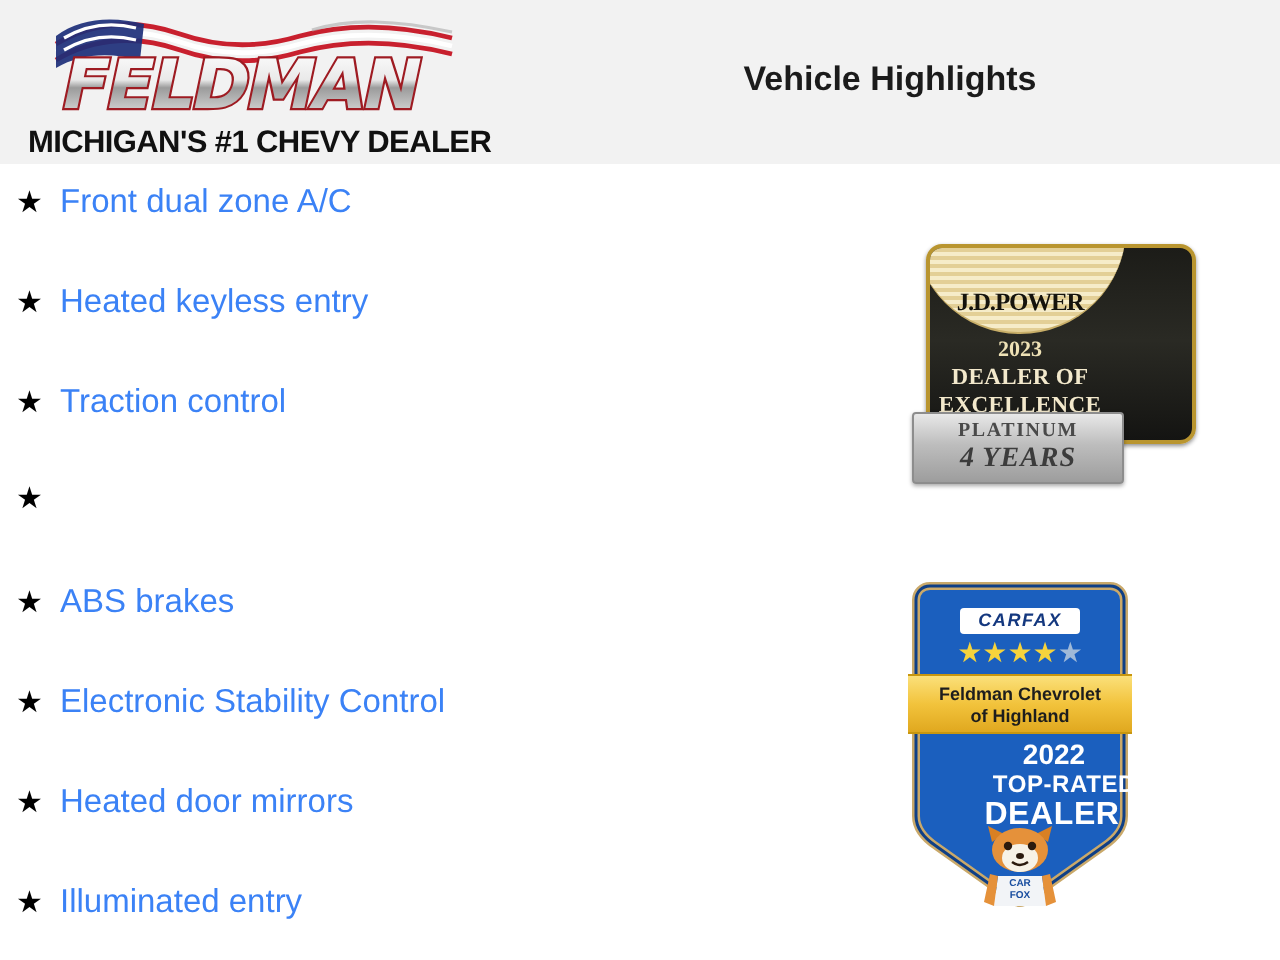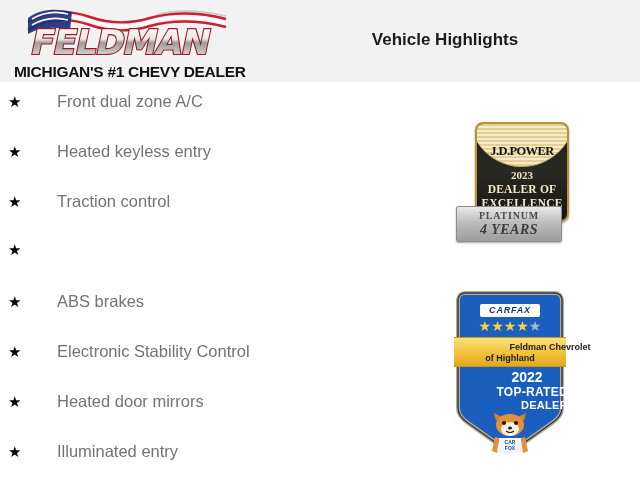--- a/index.html
+++ b/index.html
@@ -104,52 +104,52 @@
   .bullet-star {
     flex: 0 0 auto;
     width: 22px;
     font-size: 15px;
     line-height: 1;
     color: #000000;
   }
   .highlight-label {
     font-family: "Liberation Sans", sans-serif;
     font-size: 16.5px;
-    color: #737373;
+    color: #3b82f6;
     white-space: nowrap;
-    margin-left: 27px;
   }
 
   
   .awards {
     position: absolute;
     left: 440px;
     top: 110px;
     width: 180px;
   }
 
   
   .jdp-badge {
     position: absolute;
     left: 16px;
     top: 12px;
     width: 104px;
     height: 118px;
   }
   .jdp-plaque {
     position: absolute;
-    left: 19px;
+    left: 7px;
     top: 0px;
     width: 90px;
     height: 96px;
     border-radius: 8px;
     background: linear-gradient(180deg,#1c1c18 0%,#2a2a24 48%,#141412 100%);
     border: 2px solid #b9952f;
     box-shadow: 0 1px 2px rgba(0,0,0,.45);
     overflow: hidden;
+    padding-left: 41px;
   }
   .jdp-arc {
     position: absolute;
     left: -8px;
     top: -30px;
     width: 106px;
     height: 72px;
     border-radius: 0 0 60px 60px;
     background: repeating-linear-gradient(
       180deg,
@@ -299,21 +299,21 @@
     position: absolute;
     left: 0;
     width: 112px;
     text-align: center;
     font-family: "Liberation Sans", sans-serif;
     font-weight: bold;
     font-size: 9px;
     color: #1d1d1d;
     white-space: nowrap;
   }
-  .cf-ribbon-l1 { top: 4px; padding-left: 40px; }
+  .cf-ribbon-l1 { top: 4px; }
   .cf-ribbon-l2 { top: 15px; }
   .cf-year {
     position: absolute;
     left: 17px;
     top: 79px;
     width: 116px;
     text-align: center;
     font-family: "Liberation Sans", sans-serif;
     font-weight: bold;
     font-size: 14px;
@@ -326,27 +326,27 @@
     width: 116px;
     text-align: right;
     font-family: "Liberation Sans", sans-serif;
     font-weight: bold;
     font-size: 12px;
     letter-spacing: 0.3px;
     color: #ffffff;
   }
   .cf-dealer {
     position: absolute;
-    left: 0;
+    left: 16px;
     top: 109px;
     width: 116px;
-    text-align: right;
-    font-family: "Liberation Sans", sans-serif;
-    font-weight: bold;
-    font-size: 11px;
+    text-align: center;
+    font-family: "Liberation Sans", sans-serif;
+    font-weight: bold;
+    font-size: 16px;
     letter-spacing: 0.3px;
     color: #ffffff;
   }
   .cf-fox {
     position: absolute;
     left: 36px;
     top: 122px;
     width: 44px;
     height: 42px;
   }

